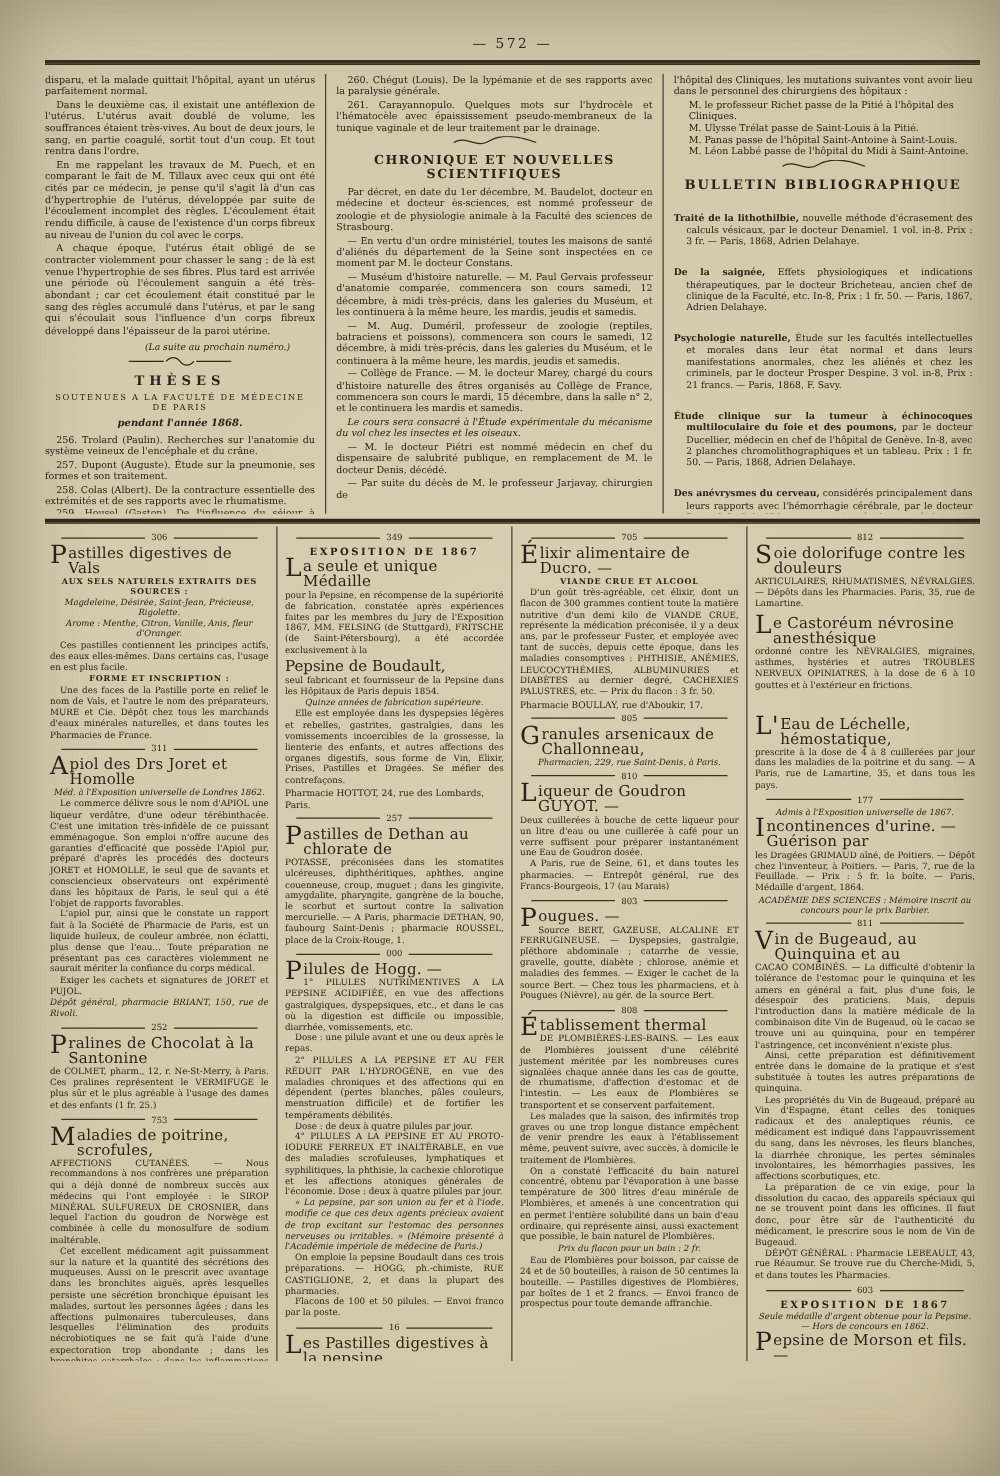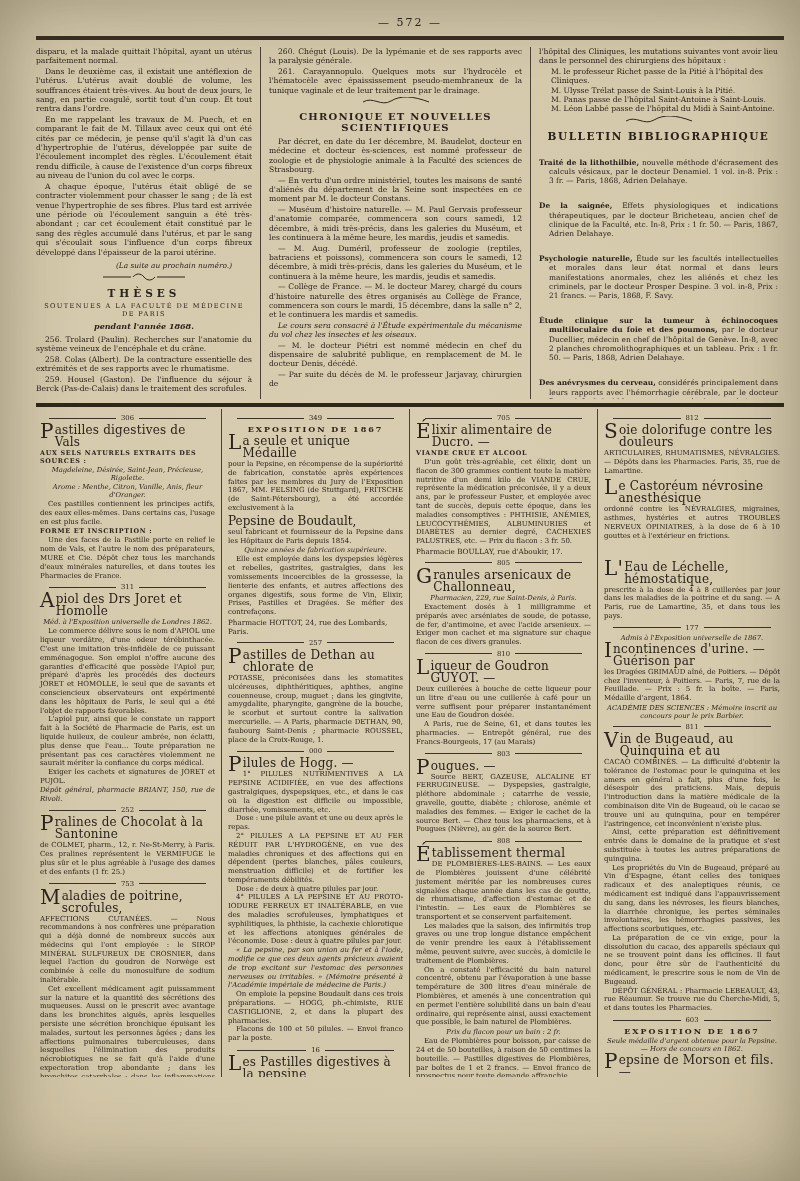--- a/index.html
+++ b/index.html
@@ -1,20 +1,20 @@
 <!DOCTYPE html>
 <html><head>
 <meta charset="utf-8">
 <style>
   html,body{margin:0;padding:0;background:#857b68;}
   .sheet{position:relative;width:800px;height:1181px;margin:0 auto;overflow:hidden;
     background:radial-gradient(ellipse 130% 95% at 50% 45%, #d9ceb1 0%, #d3c8aa 52%, #c6b997 80%, #a69a7c 100%);
     box-shadow:inset 0 0 70px rgba(55,45,25,.38);
     color:#2b231b;font-family:"DejaVu Serif", serif;}
-  .inner{box-sizing:border-box;padding:10px 14px 0 34px;}
+  .inner{box-sizing:border-box;padding:22px 14px 0 34px;}
   *{box-sizing:border-box;}
   .pgnum{text-align:center;font-size:11px;letter-spacing:2px;margin:6px 0 7px;}
   .rule2{border-top:3px solid #372e21;border-bottom:1px solid #372e21;height:3px;margin:0 2px 7px;}
   .thick{border-top:3px solid #2e2619;border-bottom:1px solid #2e2619;height:4px;margin:4px 2px 2px;}
   .hrt{border:0;border-top:1px solid #3a3226;margin:3px 0;}
   
   .ed{display:flex;height:352px;overflow:hidden;}
   .ecol{overflow:hidden;padding:0 8px;}
   .e1{width:226px;padding-left:2px;}
   .e2{width:270px;border-left:1px solid #4a4034;}
@@ -37,21 +37,21 @@
   .ads{display:flex;height:668px;overflow:hidden;margin-top:2px;}
   .acol{width:188px;overflow:hidden;padding:2px 6px 0;}
   .a1,.a2,.a3{border-right:1px solid #4a4034;}
   .adnum{display:flex;align-items:center;font-size:6.8px;margin:3px 4px 2px;}
   .adnum::before,.adnum::after{content:"";flex:1;border-top:1px solid #3a3226;margin:0 5px;}
   .adt{font-size:12px;line-height:12px;margin:1px 0;font-weight:400;letter-spacing:.2px;}
   .adt::first-letter{font-size:20px;line-height:14px;float:left;margin:0 1px 0 0;}
   .adt2{font-size:12px;line-height:12px;margin:2px 0 1px;font-weight:400;}
   .ap{font-size:7px;line-height:8.8px;text-align:justify;margin:0;}
   .api{text-indent:8px;}
-  .asc{font-size:6.4px;letter-spacing:.7px;margin:1px 0;font-weight:bold;}
+  .asc{font-size:6.4px;text-align:center;letter-spacing:.7px;margin:1px 0;font-weight:bold;}
   .asub{font-size:6.8px;font-style:italic;text-align:center;margin:1px 0;}
   .asig{font-size:7.2px;margin:1px 0;}
   .ahead{font-size:8px;font-weight:bold;text-align:center;letter-spacing:2px;margin:2px 0 1px;}
   .ld{font-weight:bold;}
 </style>
 </head>
 <body>
 
 <div class="sheet">
  <div class="inner">
@@ -68,20 +68,21 @@
       <p class="p in">A chaque époque, l'utérus était obligé de se contracter violemment pour chasser le sang ; de là est venue l'hypertrophie de ses fibres. Plus tard est arrivée une période où l'écoulement sanguin a été très-abondant ; car cet écoulement était constitué par le sang des règles accumulé dans l'utérus, et par le sang qui s'écoulait sous l'influence d'un corps fibreux développé dans l'épaisseur de la paroi utérine.</p>
       <p class="suite">(La suite au prochain numéro.)</p>
       <svg class="sq" width="86" height="9" viewBox="0 0 86 9">
             <path d="M2 5 H30 M56 5 H84" stroke="#2e2619" stroke-width="1" fill="none"></path>
             <path d="M32 5 c3 -4 8 -4 11 0 c3 4 8 4 11 0" stroke="#2e2619" stroke-width="1" fill="none"></path>
           </svg>
       <div class="h-theses">THÈSES</div>
       <div class="h-sub">SOUTENUES A LA FACULTÉ DE MÉDECINE DE PARIS</div>
       <div class="h-year">pendant l'année 1868.</div>
       <p class="p in">256. Trolard (Paulin). Recherches sur l'anatomie du système veineux de l'encéphale et du crâne.</p>
+      <p class="p in">257. Dupont (Auguste). Étude sur la pneumonie, ses formes et son traitement.</p>
       <p class="p in">258. Colas (Albert). De la contracture essentielle des extrémités et de ses rapports avec le rhumatisme.</p>
       <p class="p in">259. Housel (Gaston). De l'influence du séjour à Berck (Pas-de-Calais) dans le traitement des scrofules.</p>
     </div>
 
     <div class="ecol e2">
       <p class="p in">260. Chégut (Louis). De la lypémanie et de ses rapports avec la paralysie générale.</p>
       <p class="p in">261. Carayannopulo. Quelques mots sur l'hydrocèle et l'hématocèle avec épaississement pseudo-membraneux de la tunique vaginale et de leur traitement par le drainage.</p>
       <svg class="sq" width="70" height="9" viewBox="0 0 70 9">
             <path d="M2 5 C12 -1 20 10 30 4 S52 -1 68 5" stroke="#2e2619" stroke-width="1" fill="none"></path>
           </svg>
@@ -229,21 +230,20 @@
         <p class="ap api">D'un goût très-agréable, cet élixir, dont un flacon de 300 grammes contient toute la matière nutritive d'un demi kilo de VIANDE CRUE, représente la médication préconisée, il y a deux ans, par le professeur Fuster, et employée avec tant de succès, depuis cette époque, dans les maladies consomptives : PHTHISIE, ANÉMIES, LEUCOCYTHÉMIES, ALBUMINURIES et DIABÈTES au dernier degré, CACHEXIES PALUSTRES, etc. — Prix du flacon : 3 fr. 50.</p>
         <p class="asig">Pharmacie BOULLAY, rue d'Aboukir, 17.</p>
       </div>
 
       <div class="ad">
         <div class="adnum">
               <span>805</span>
             </div>
         <h3 class="adt">Granules arsenicaux de Challonneau,</h3>
         <div class="asub">Pharmacien, 229, rue Saint-Denis, à Paris.</div>
-        <p class="ap api">Exactement dosés à 1 milligramme et préparés avec arséniates de soude, de potasse, de fer, d'antimoine, et avec l'acide arsenieux. — Exiger mon cachet et ma signature sur chaque flacon de ces divers granules.</p>
       </div>
 
       <div class="ad">
         <div class="adnum">
               <span>810</span>
             </div>
         <h3 class="adt">Liqueur de Goudron GUYOT. —</h3>
         <p class="ap">Deux cuillerées à bouche de cette liqueur pour un litre d'eau ou une cuillerée à café pour un verre suffisent pour préparer instantanément une Eau de Goudron dosée.</p>
         <p class="ap api">A Paris, rue de Seine, 61, et dans toutes les pharmacies. — Entrepôt général, rue des Francs-Bourgeois, 17 (au Marais)</p>
       </div>

